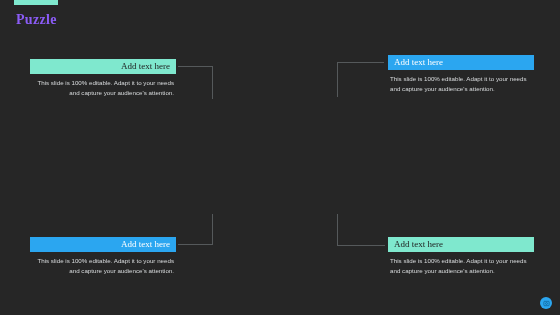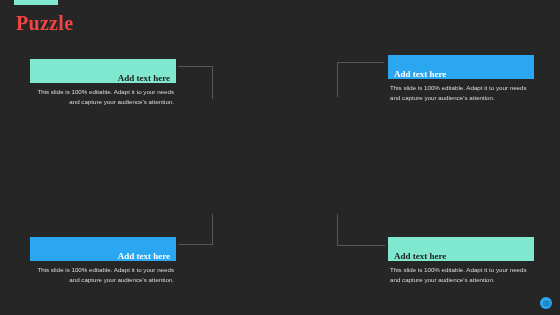--- a/index.html
+++ b/index.html
@@ -28,22 +28,22 @@
     background: #7FE8CE;
   }
 
   
   #page-title {
     position: absolute;
     left: 16px;
     top: 12px;
     font-family: "Liberation Serif", serif;
     font-weight: bold;
-    font-size: 20px;
-    color: #ef4444;
+    font-size: 14px;
+    color: #8b5cf6;
     letter-spacing: .3px;
   }
 
   
   .connector {
     position: absolute;
     background: transparent;
     border-color: #55595b;
     border-style: solid;
     border-width: 0;
@@ -75,24 +75,24 @@
 
   
   .callout {
     position: absolute;
     width: 146px;
   }
   .callout-bar {
     height: 15px;
     line-height: 15px;
     font-family: "Liberation Serif", serif;
-    font-weight: bold;
+    font-weight: normal;
     font-size: 9px;
     box-sizing: border-box;
-    padding: 12px 6px;
+    padding: 0 6px;
     white-space: nowrap;
   }
   .callout-bar.mint  { background: #7FE8CE; color: #1d1d1d; }
   .callout-bar.blue  { background: #2BA6F0; color: #FFFFFF; }
   .align-right { text-align: right; }
   .align-left  { text-align: left;  }
 
   .callout-body {
     margin-top: 4px;
     font-size: 6.2px;

